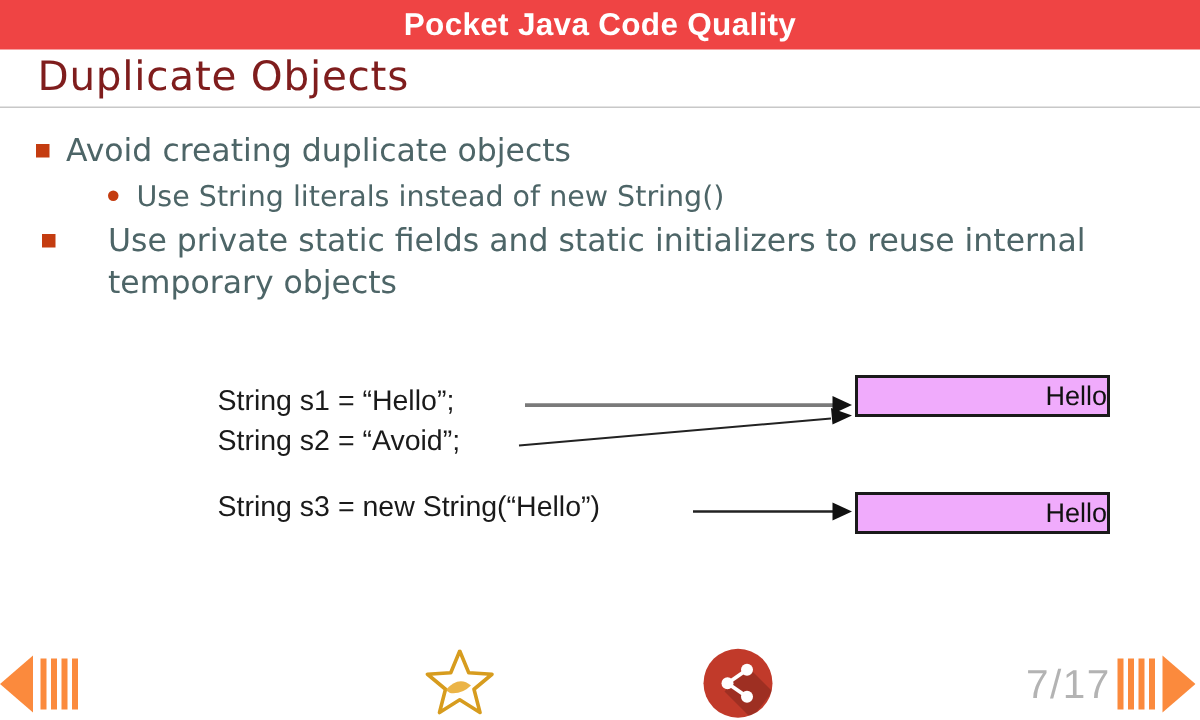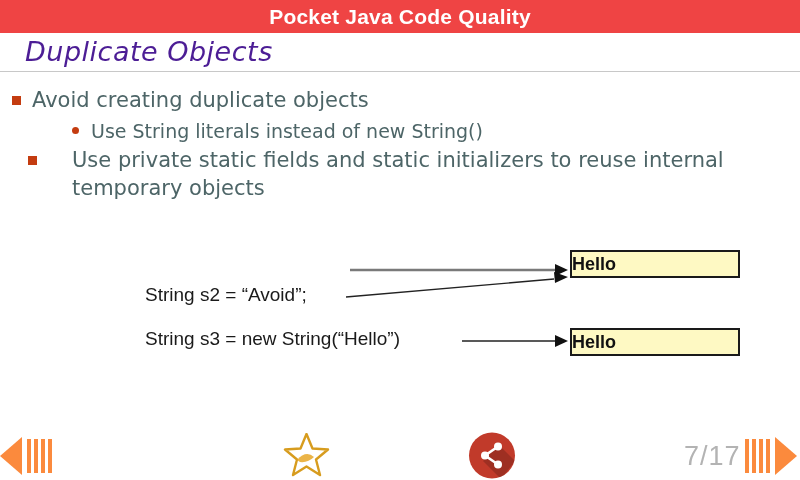--- a/index.html
+++ b/index.html
@@ -7,43 +7,43 @@
        font-family:"DejaVu Sans",sans-serif;position:relative;}
 
   
   .topbar{position:absolute;left:0;top:0;width:800px;height:33px;
           background:#ef4444;display:flex;align-items:center;justify-content:center;}
   .topbar span{color:#ffffff;font-family:"Liberation Sans",sans-serif;
                font-size:21px;font-weight:bold;letter-spacing:.2px;}
 
   
   .slide-title{position:absolute;left:25px;top:36px;margin:0;
-               font-size:27px;font-weight:normal;color:#4c1d95;letter-spacing:.5px;font-style:italic;}
+               font-size:27px;font-weight:normal;color:#7f1d1d;letter-spacing:.5px;}
   .title-rule{position:absolute;left:0;top:71px;width:800px;height:1px;background:#c8c8c8;}
 
   .bullet{position:absolute;display:flex;align-items:flex-start;color:#4d6567;}
   .bullet .btext{line-height:28px;}
-  .b1{left:12px;top:86px;font-size:21px;}
+  .b1{left:24px;top:86px;font-size:21px;}
   .b2{left:72px;top:117px;font-size:19px;text-align:center;}
   .b3{left:28px;top:146px;font-size:21px;gap:24px;}
   .b3 .btext{max-width:710px;}
   .marker-sq{flex:0 0 auto;width:9px;height:9px;background:#c43c10;margin:10px 11px 0 0;}
   .marker-dot{flex:0 0 auto;width:7px;height:7px;border-radius:50%;background:#c43c10;margin:10px 12px 0 0;}
 
   
   .diagram{position:absolute;left:0;top:240px;width:800px;height:140px;}
   .code{position:absolute;font-family:"Liberation Sans",sans-serif;
         font-size:19px;color:#1a1a1a;white-space:nowrap;}
   .c1{left:145px;top:17px;}
   .c2{left:145px;top:44px;}
   .c3{left:145px;top:88px;}
   .arrow-svg{position:absolute;left:0;top:0;width:800px;height:140px;}
-  .ybox{position:absolute;left:570px;width:166px;height:24px;background:#fef9c3;
-        border:2px solid #1a1a1a;display:flex;align-items:center;justify-content:flex-start;
-        font-family:"Liberation Sans",sans-serif;font-size:18px;color:#111;font-weight:bold;}
+  .ybox{position:absolute;left:570px;width:166px;height:24px;background:#f0abfc;
+        border:2px solid #1a1a1a;display:flex;align-items:center;justify-content:flex-end;
+        font-family:"Liberation Sans",sans-serif;font-size:18px;color:#111;}
   .ybox1{top:10px;}
   .ybox2{top:88px;}
 
   
   .ctrl{position:absolute;background:none;border:none;padding:0;cursor:pointer;line-height:0;}
   .prev-btn{left:0;top:436px;}
   .next-btn{left:744px;top:436px;}
   .star-btn{left:283px;top:433px;}
   .share-btn{left:468px;top:432px;}
   .page-ind{position:absolute;left:684px;top:441px;color:#b3b3b3;
@@ -79,20 +79,21 @@
 
       <line x1="350" y1="30" x2="556" y2="30" stroke="#7a7a7a" stroke-width="2.5"></line>
       <polygon points="555,24 568,30 555,36" fill="#111"></polygon>
 
       <line x1="346" y1="57" x2="554" y2="39" stroke="#222" stroke-width="1.3"></line>
       <polygon points="554,32 568,37 555,43" fill="#111"></polygon>
 
       <line x1="462" y1="101" x2="556" y2="101" stroke="#222" stroke-width="1.6"></line>
       <polygon points="555,95 568,101 555,107" fill="#111"></polygon>
     </svg>
+    <span class="code c1">String s1 = “Hello”;</span>
     <span class="code c2">String s2 = “Avoid”;</span>
     <span class="code c3">String s3 = new String(“Hello”)</span>
     <div class="ybox ybox1">
       <span>Hello</span>
     </div>
     <div class="ybox ybox2">
       <span>Hello</span>
     </div>
   </div>
 

